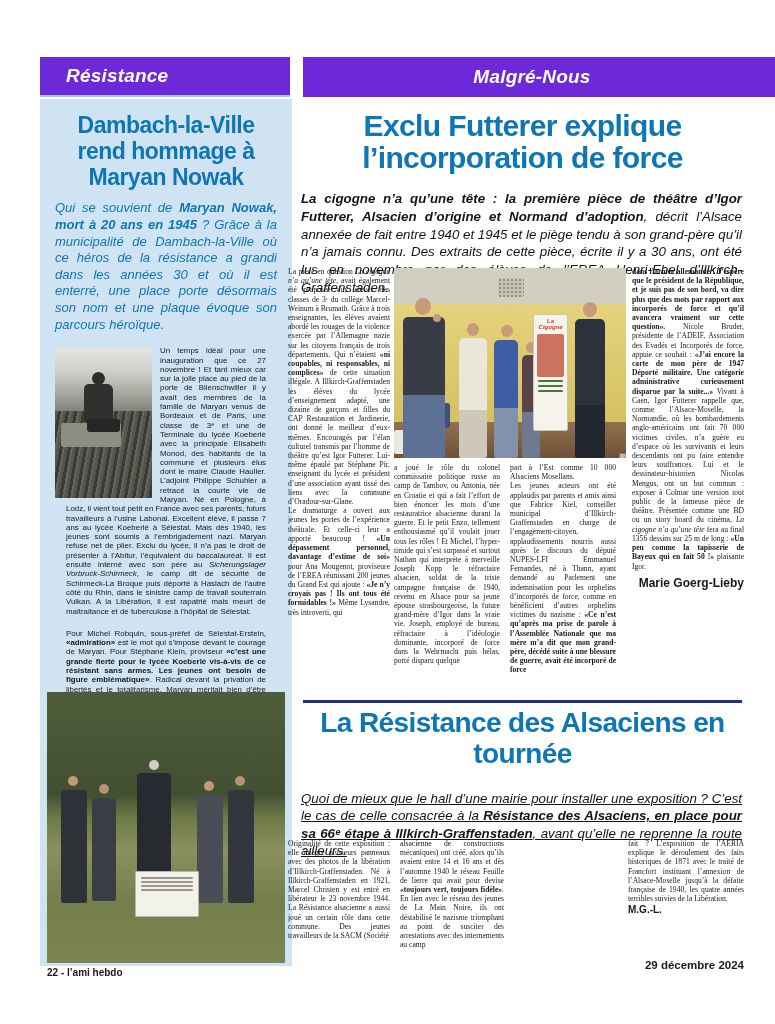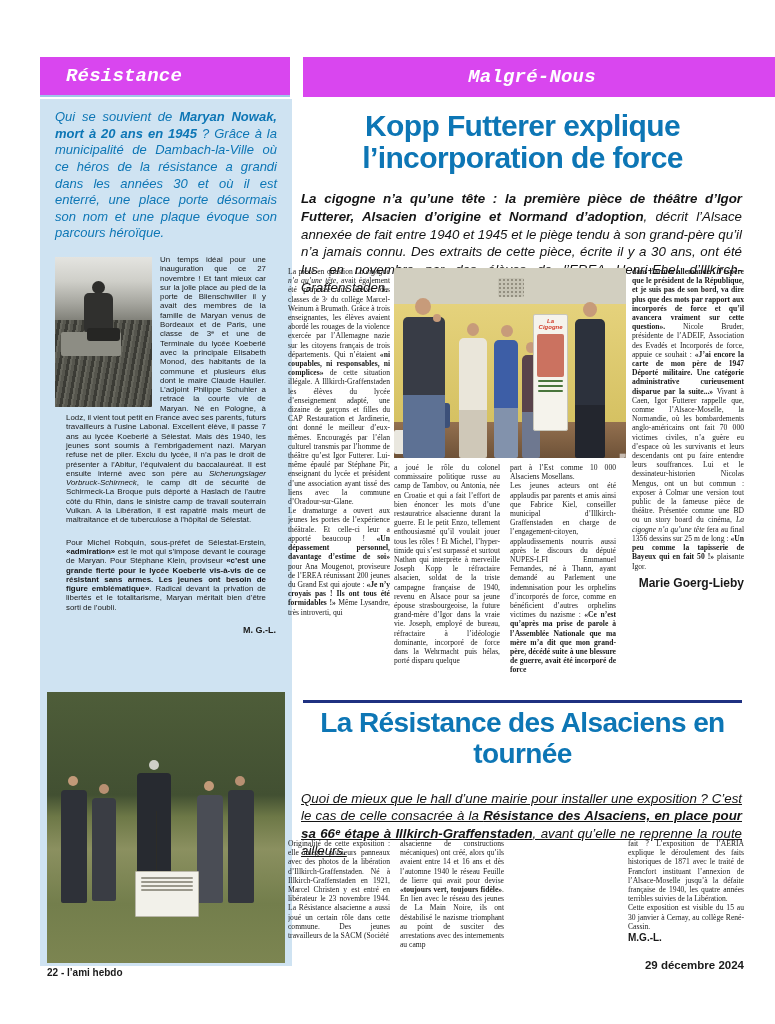--- a/index.html
+++ b/index.html
@@ -4,21 +4,21 @@
 <style>
   html,body{margin:0;padding:0;}
   body{width:775px;height:1024px;background:#ffffff;position:relative;
        font-family:"Liberation Sans","DejaVu Sans",sans-serif;color:#1a1a1a;
        -webkit-font-smoothing:antialiased;}
   .abs{position:absolute;}
   .b{font-weight:700;}
   .i{font-style:italic;}
 
   
-  .bar{background:#d946ef;color:#fff;display:flex;align-items:center;font-family:Liberation Mono, monospace;}
+  .bar{background:#6d28d9;color:#fff;display:flex;align-items:center;}
   .bar-left{left:40px;top:57px;width:250px;height:40px;padding-left:26px;box-sizing:border-box;
             border-bottom:2px solid #9ec7e8;}
   .bar-right{left:303px;top:57px;width:484px;height:40px;justify-content:center;
              padding-right:26px;box-sizing:border-box;}
   .bar span{font-size:19px;font-weight:700;font-style:italic;letter-spacing:.2px;}
 
   
   .panel{left:40px;top:99px;width:252px;height:867px;background:#cfe3f2;overflow:hidden;}
   .l-title{margin:14px 12px 0;text-align:center;color:#0d76b5;font-weight:700;
            font-size:23px;line-height:1.12;letter-spacing:-.5px;}
@@ -99,20 +99,21 @@
 <body>
 
 <div class="abs bar bar-left">
   <span>Résistance</span>
 </div>
 <div class="abs bar bar-right">
   <span>Malgré-Nous</span>
 </div>
 
 <div class="abs panel">
+  <div class="l-title">Dambach-la-Ville rend hommage à Maryan Nowak</div>
   <div class="l-intro"><span>Qui se souvient de </span><span class="b">Maryan Nowak, mort à 20 ans en 1945</span><span> ? Grâce à la municipalité de Dambach-la-Ville où ce héros de la résistance a grandi dans les années 30 et où il est enterré, une place porte désormais son nom et une plaque évoque son parcours héroïque.</span></div>
   <div class="l-body">
     <div class="photo1">
       <div class="veg"></div>
       <div class="wall1"></div>
       <div class="fig-head"></div>
       <div class="fig-body"></div>
       <div class="fig-leg"></div>
 
     </div>
@@ -135,21 +136,21 @@
     <div class="plaque">
         <i></i>
         <i></i>
         <i></i>
         <i></i>
       </div>
 
   </div>
 </div>
 
-<div class="abs g-title">Kopp Futterer explique l’incorporation de force</div>
+<div class="abs g-title">Exclu Futterer explique l’incorporation de force</div>
 <div class="abs g-intro"><span class="b">La cigogne n’a qu’une tête : la première pièce de théâtre d’Igor Futterer, Alsacien d’origine et Normand d’adoption</span><span>, décrit l’Alsace annexée de fait entre 1940 et 1945 et le piège tendu à son grand-père qu’il n’a jamais connu. Des extraits de cette pièce, écrite il y a 30 ans, ont été lus en novembre par des élèves de l’EREA Henri-Ebel d’Illkirch-Graffenstaden.</span></div>
 
 <div class="abs g-body">
   <div class="col gc1">
     <p><span>La pièce en question </span><span class="i">La cigogne n’a qu’une tête</span><span>, avait également été proposée aux élèves des classes de 3ᵉ du collège Marcel-Weinum à Brumath. Grâce à trois enseignantes, les élèves avaient abordé les rouages de la violence exercée par l’Allemagne nazie sur les citoyens français de trois départements. Qui n’étaient </span><span class="b">«ni coupables, ni responsables, ni complices»</span><span> de cette situation illégale. A Illkirch-Graffenstaden les élèves du lycée d’enseignement adapté, une dizaine de garçons et filles du CAP Restauration et Jardinerie, ont donné le meilleur d’eux-mêmes. Encouragés par l’élan culturel transmis par l’homme de théâtre qu’est Igor Futterer. Lui-même épaulé par Stéphane Pir, enseignant du lycée et président d’une association ayant tissé des liens avec la commune d’Oradour-sur-Glane.</span></p>
     <p><span>Le dramaturge a ouvert aux jeunes les portes de l’expérience théâtrale. Et celle-ci leur a apporté beaucoup ! </span><span class="b">«Un dépassement personnel, davantage d’estime de soi»</span><span> pour Ana Mougenot, proviseure de l’EREA réunissant 200 jeunes du Grand Est qui ajoute : </span><span class="b">«Je n’y croyais pas ! Ils ont tous été formidables !»</span><span> Même Lysandre, très introverti, qui</span></p>
   </div>
 
   <div class="photo3">
     <div class="mp-wall"></div>
@@ -203,19 +204,18 @@
   <div class="col tc1">
     <p><span>Originalité de cette exposition : elle intègre plusieurs panneaux avec des photos de la libération d’Illkirch-Graffenstaden. Né à Illkirch-Graffenstaden en 1921, Marcel Christen y est entré en libérateur le 23 novembre 1944. La Résistance alsacienne a aussi joué un certain rôle dans cette commune. Des jeunes travailleurs de la SACM (Société</span></p>
   </div>
   <div class="col tc2">
     <p><span>alsacienne de constructions mécaniques) ont créé, alors qu’ils avaient entre 14 et 16 ans et dès l’automne 1940 le réseau Feuille de lierre qui avait pour devise </span><span class="b">«toujours vert, toujours fidèle»</span><span>. En lien avec le réseau des jeunes de La Main Noire, ils ont déstabilisé le nazisme triomphant au point de susciter des arrestations avec des internements au camp</span></p>
   </div>
   <div class="col tc3">
   </div>
   <div class="col tc4">
     <p><span>fait ? L’exposition de l’AERIA explique le déroulement des faits historiques de 1871 avec le traité de Francfort instituant l’annexion de l’Alsace-Moselle jusqu’à la défaite française de 1940, les quatre années terribles suivies de la Libération.</span></p>
-    <p><span>Cette exposition est visible du 15 au 30 janvier à Cernay, au collège René-Cassin.</span></p>
     <div class="t-sign">M.G.-L.</div>
   </div>
 </div>
 
 <div class="abs foot-l">22 - l’ami hebdo</div>
 <div class="abs foot-r">29 décembre 2024</div>
 
 </body></html>

